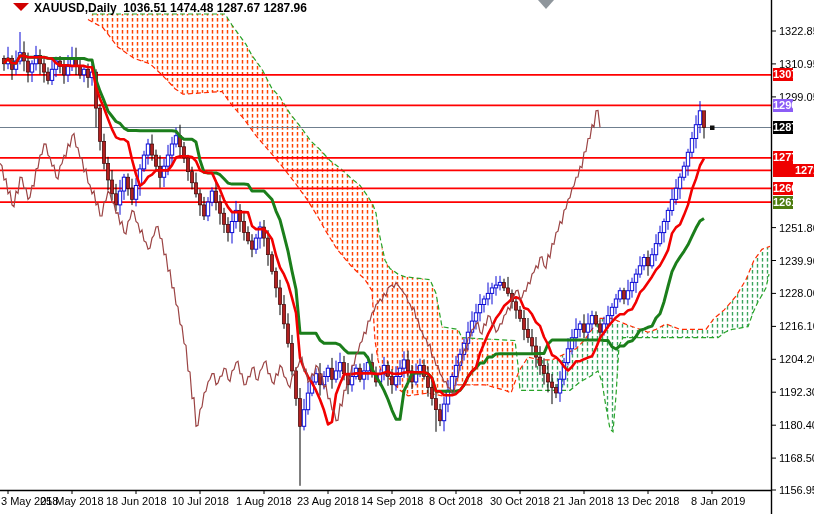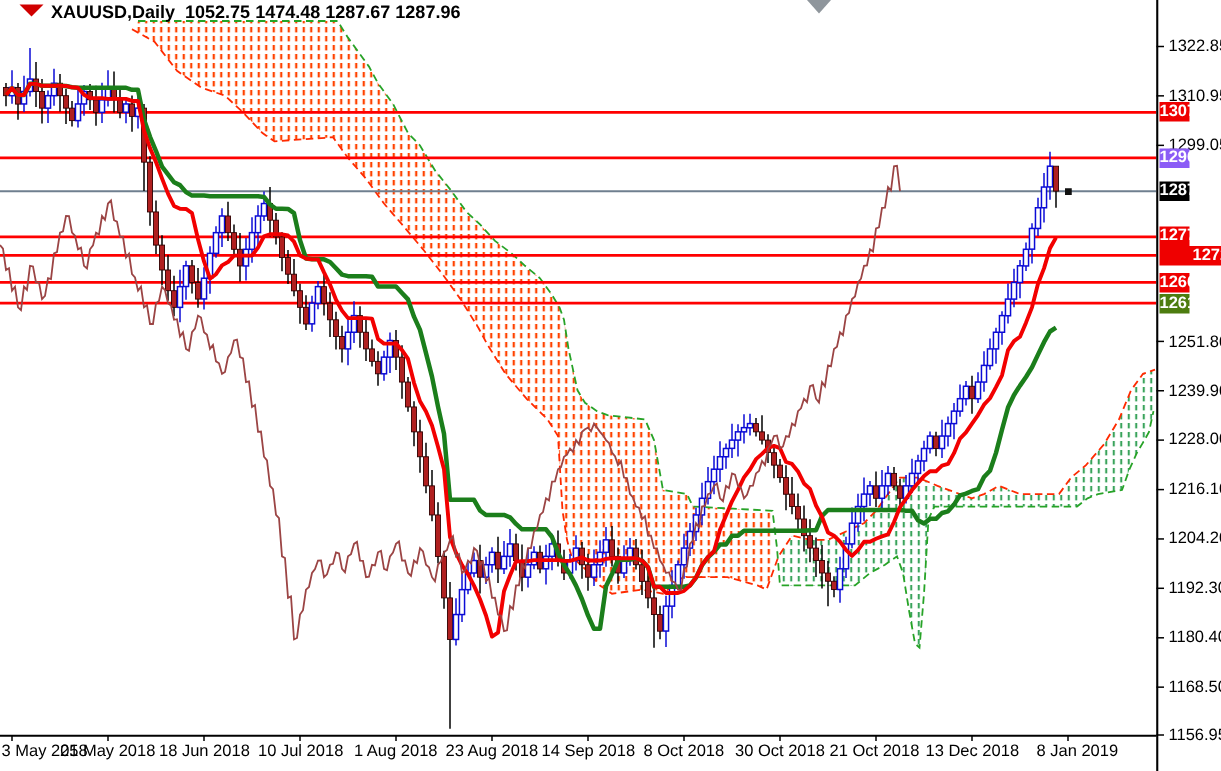--- a/index.html
+++ b/index.html
@@ -425,21 +425,21 @@
       <line x1="264" x2="264" y1="490" y2="494" stroke="#000" stroke-width="1"></line>
       <line x1="328" x2="328" y1="490" y2="494" stroke="#000" stroke-width="1"></line>
       <line x1="392" x2="392" y1="490" y2="494" stroke="#000" stroke-width="1"></line>
       <line x1="456" x2="456" y1="490" y2="494" stroke="#000" stroke-width="1"></line>
       <line x1="520" x2="520" y1="490" y2="494" stroke="#000" stroke-width="1"></line>
       <line x1="584" x2="584" y1="490" y2="494" stroke="#000" stroke-width="1"></line>
       <line x1="648" x2="648" y1="490" y2="494" stroke="#000" stroke-width="1"></line>
       <line x1="712" x2="712" y1="490" y2="494" stroke="#000" stroke-width="1"></line>
     </svg>
   <span id="symbol-icon"></span>
-  <div id="chart-title"><span>XAUUSD,Daily</span>  <span>1052.75</span> <span>1474.48</span> <span>1287.67</span> <span>1287.96</span></div>
+  <div id="chart-title"><span>XAUUSD,Daily</span>  <span>1036.51</span> <span>1474.48</span> <span>1287.67</span> <span>1287.96</span></div>
   <span id="shift-marker"></span>
   <div id="yaxis-strip"></div>
   <div id="xaxis-strip"></div>
 <div class="ytick" style="top: 25px;">1322.85</div>
     <div class="ytick" style="top: 58px;">1310.95</div>
     <div class="ytick" style="top: 91px;">1299.05</div>
     <div class="ytick" style="top: 222px;">1251.80</div>
     <div class="ytick" style="top: 255px;">1239.90</div>
     <div class="ytick" style="top: 287px;">1228.00</div>
     <div class="ytick" style="top: 320px;">1216.10</div>
@@ -457,16 +457,16 @@
     <div class="ybadge" style="top: 121px; background: rgb(0, 0, 0);">1287.96</div>
     <div class="xlabel" style="left: 1px;">3 May 2018</div>
     <div class="xlabel" style="left: 40px;">25 May 2018</div>
     <div class="xlabel" style="left: 106px;">18 Jun 2018</div>
     <div class="xlabel" style="left: 172px; text-align: center;">10 Jul 2018</div>
     <div class="xlabel" style="left: 236px;">1 Aug 2018</div>
     <div class="xlabel" style="left: 297px;">23 Aug 2018</div>
     <div class="xlabel" style="left: 361px;">14 Sep 2018</div>
     <div class="xlabel" style="left: 429px;">8 Oct 2018</div>
     <div class="xlabel" style="left: 490px;">30 Oct 2018</div>
-    <div class="xlabel" style="left: 553px;">21 Oct 2018</div>
+    <div class="xlabel" style="left: 553px;">21 Jan 2018</div>
     <div class="xlabel" style="left: 617px;">13 Dec 2018</div>
     <div class="xlabel" style="left: 691px; text-align: right;">8 Jan 2019</div>
   </div>
 
 </body></html>

